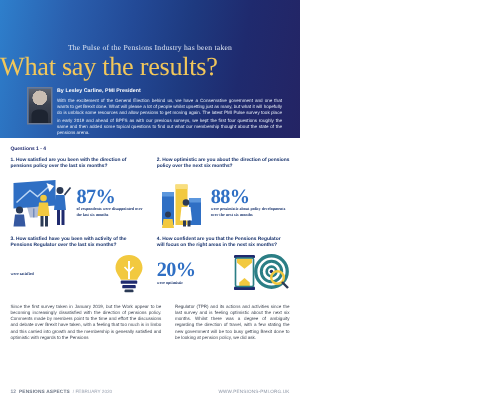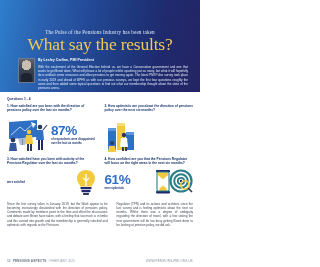--- a/index.html
+++ b/index.html
@@ -20,21 +20,21 @@
   }
   .hero-kicker{
     position:absolute;top:29px;left:0;right:0;
     text-align:center;
     font-family:"Liberation Serif", serif;
     font-size:5.1px;color:#dfe6f3;letter-spacing:.15px;
     white-space:nowrap;
   }
   .hero-title{
     position:absolute;top:35px;left:0;right:0;
-    text-align:center;
+    text-align:left;
     font-family:"Liberation Serif", serif;
     font-size:17.5px;line-height:19px;
     color:#f2c75a;
     letter-spacing:-.2px;
     white-space:nowrap;
   }
   .byline-row{
     position:absolute;left:18px;top:58px;right:12px;
     display:flex;align-items:flex-start;gap:3px;
   }
@@ -65,21 +65,21 @@
   .section-label{
     font-size:3.3px;font-weight:bold;color:#1f2a6e;margin-bottom:2.5px;
   }
   .qgrid{display:flex;gap:9px;}
   .qcol{flex:1;min-width:0;}
   .qtext{
     font-size:3.25px;line-height:4.3px;font-weight:bold;color:#15306b;
     margin-bottom:2px;min-height:9px;
   }
 
-  .stat-row{display:flex;align-items:center;gap:2px;height:40px;}
+  .stat-row{display:flex;align-items:center;gap:2px;height:40px;font-family:Liberation Serif, serif;}
   .art{flex:none;position:relative;}
   .statbox{flex:1;min-width:0;}
   .pct{
     font-size:13.5px;line-height:13px;font-weight:bold;color:#2f6fc4;
     letter-spacing:-.4px;
   }
   .pct-sub{
     font-size:2.7px;line-height:3.4px;font-weight:bold;color:#15306b;
     margin-top:1.5px;
   }
@@ -178,20 +178,24 @@
                 <rect x="21" y="14" width="8" height="18" fill="#2f6fc4"></rect>
                 <rect x="21" y="14" width="8" height="3" fill="#5c97dd"></rect>
                 <circle cx="19" cy="17" r="2.2" fill="#2b3a55"></circle>
                 <path d="M16 20 h6 l1 9 h-8 z" fill="#ffffff"></path>
                 <path d="M17 29 h2 l0 4 h-2 z M20 29 h2 l0 4 h-2 z" fill="#2b3a55"></path>
                 <circle cx="7" cy="25" r="2" fill="#2b3a55"></circle>
                 <path d="M4 28 h6 l1 6 h-8 z" fill="#f2c93f"></path>
               </g>
             </svg>
           </div>
+          <div class="statbox">
+            <div class="pct">88%</div>
+            <div class="pct-sub">were pessimistic about policy developments over the next six months</div>
+          </div>
         </div>
       </div>
 
     </div>
 
     <div class="qgrid" style="margin-top:2px;">
 
       <div class="qcol">
         <div class="qtext">3. How satisfied have you been with activity of the Pensions Regulator over the last six months?</div>
         <div class="stat-row" style="height:28px;">
@@ -210,21 +214,21 @@
               </g>
             </svg>
           </div>
         </div>
       </div>
 
       <div class="qcol">
         <div class="qtext">4. How confident are you that the Pensions Regulator will focus on the right areas in the next six months?</div>
         <div class="stat-row" style="height:28px;">
           <div class="statbox">
-            <div class="pct">61%</div>
+            <div class="pct">20%</div>
             <div class="pct-sub">were optimistic</div>
           </div>
           <div class="art art-target">
             <svg width="40" height="26" viewBox="0 0 40 26">
               <g>
 
                 <rect x="3" y="1" width="14" height="2.2" rx="0.8" fill="#1f2a6e"></rect>
                 <rect x="3" y="22" width="14" height="2.4" rx="0.8" fill="#1f2a6e"></rect>
                 <path d="M5 3.2 h10 v4 l-5 5 l-5 -5 z" fill="#ffffff"></path>
                 <path d="M5 22 h10 v-4 l-5 -5 l-5 5 z" fill="#ffffff"></path>

